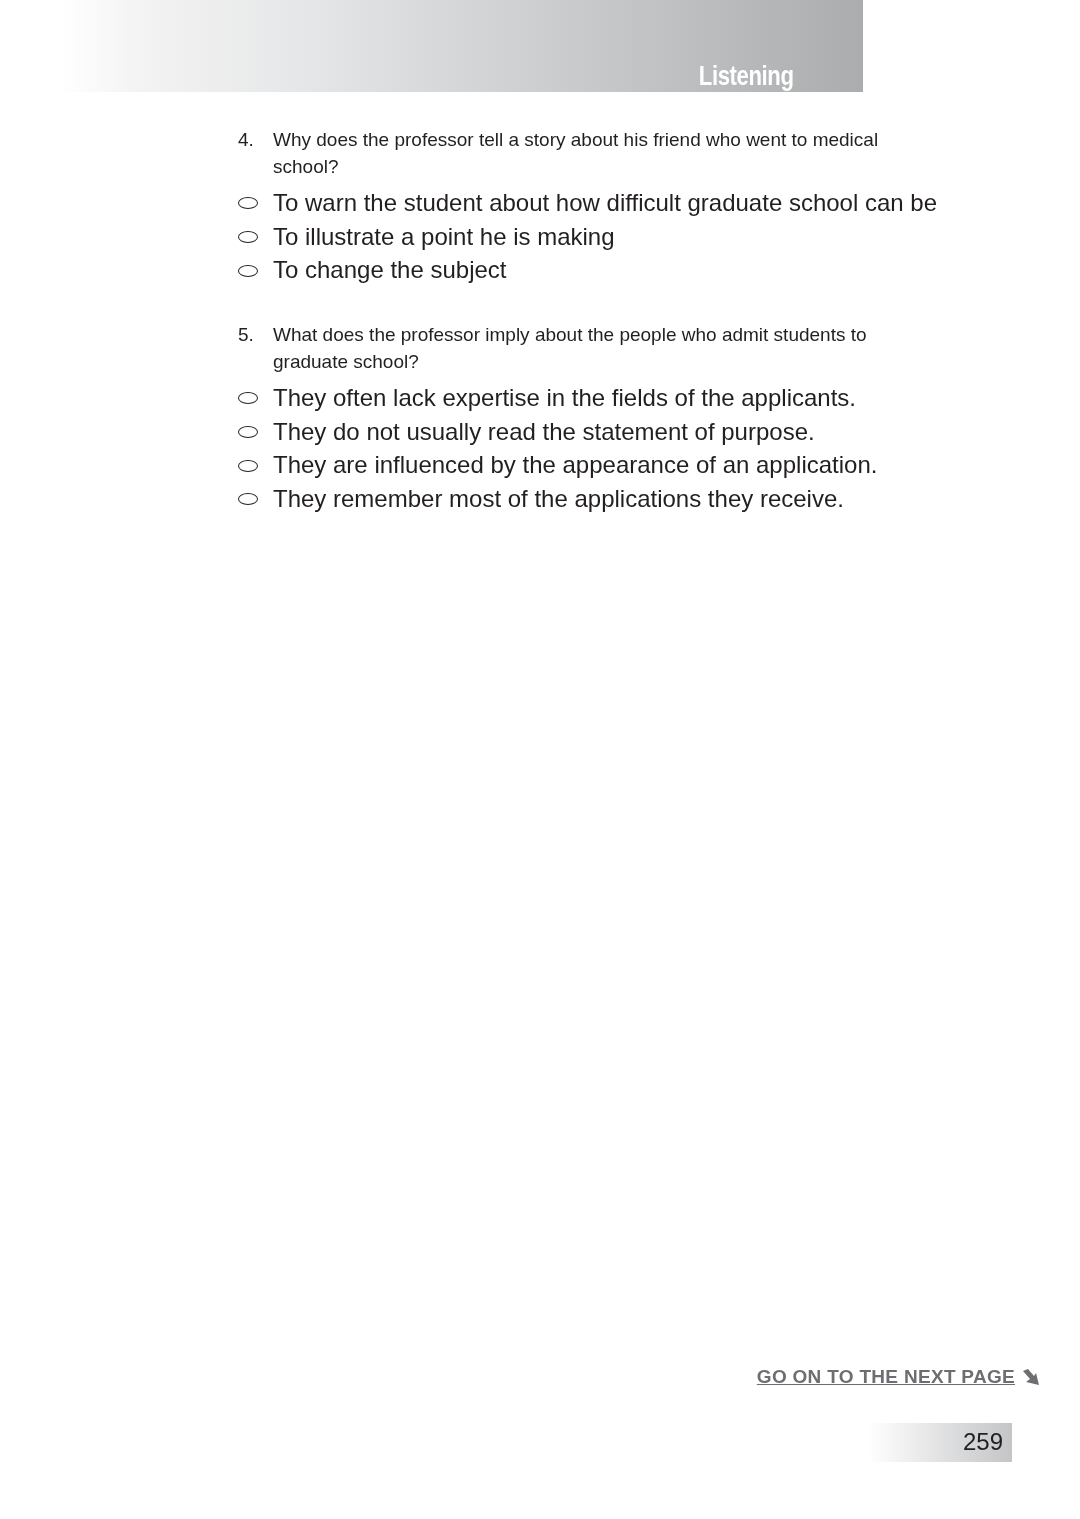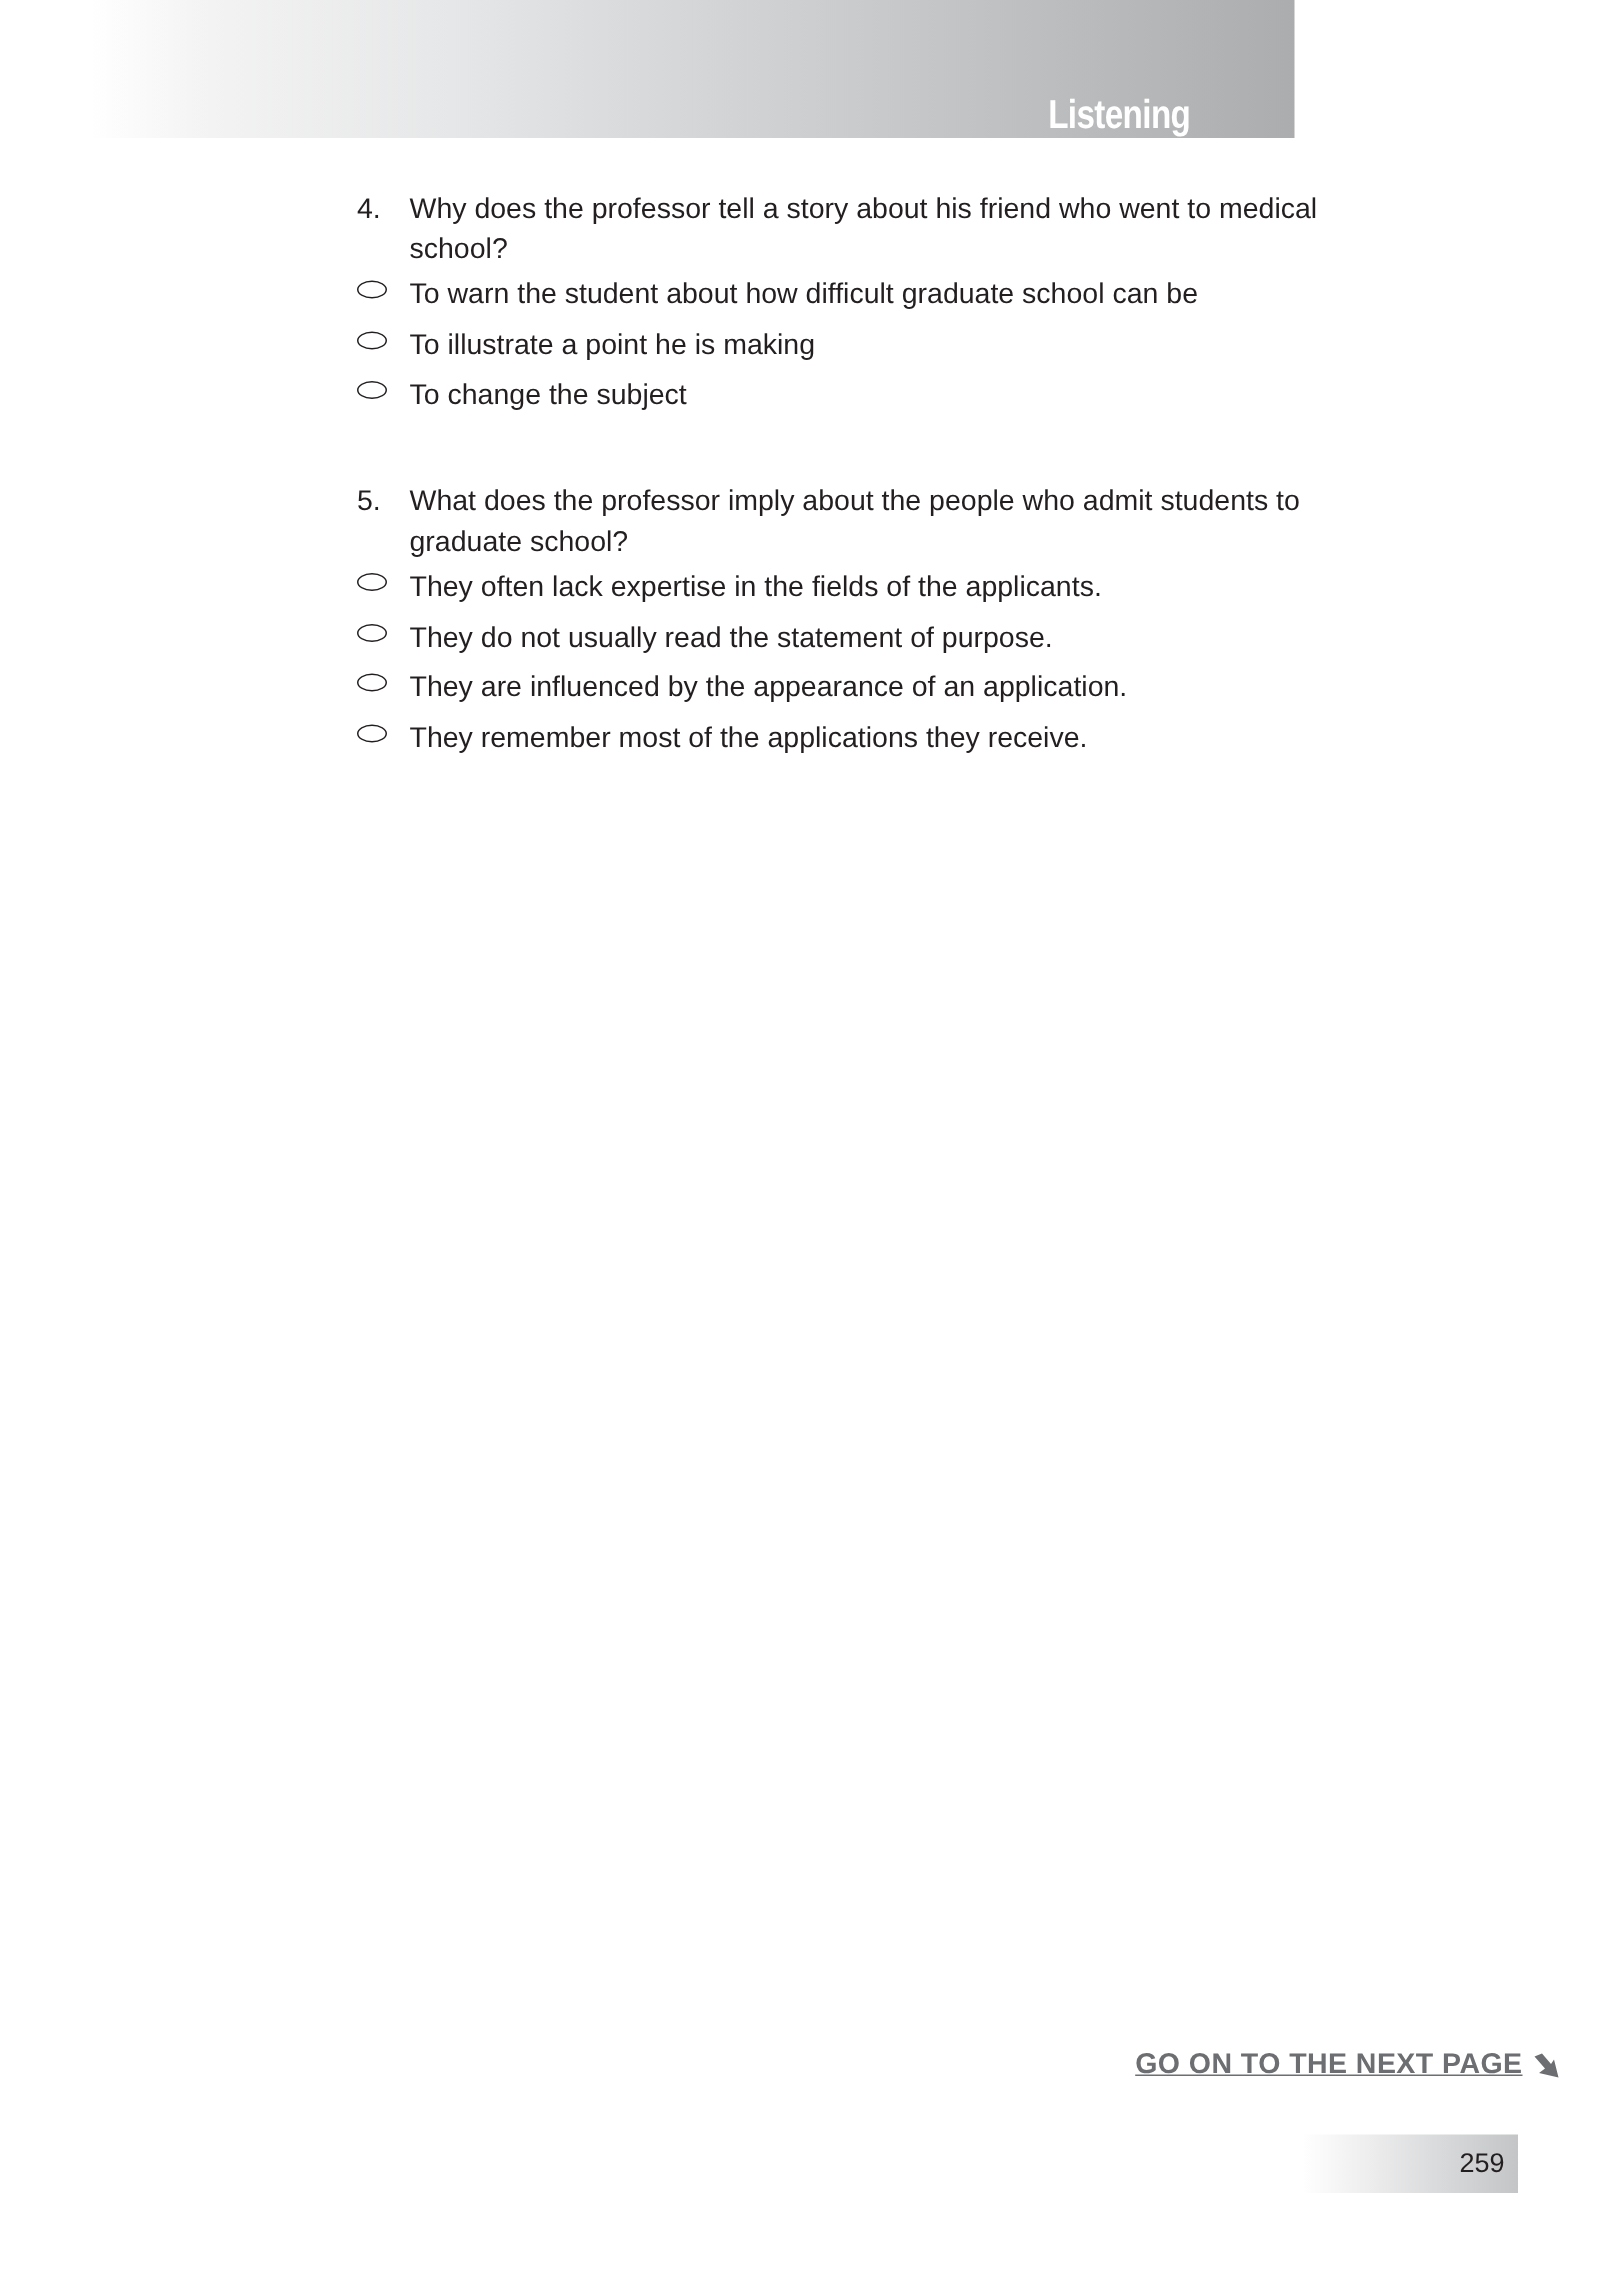--- a/index.html
+++ b/index.html
@@ -66,23 +66,23 @@
       flex: 0 0 35px;
     }
     .q-text {
       flex: 1;
     }
     .options {
       margin-top: 6px;
     }
     .option {
       display: flex;
-      align-items: flex-start;
+      align-items: center;
       height: 33.7px;
-      font-size: 19px;
+      font-size: 24px;
       color: #231f20;
       cursor: pointer;
     }
     .radio {
       width: 20px;
       height: 12px;
       border: 1.6px solid #231f20;
       border-radius: 50%;
       box-sizing: border-box;
       flex: 0 0 auto;
@@ -116,21 +116,21 @@
       left: 868px;
       top: 1423px;
       width: 144px;
       height: 39px;
       background: linear-gradient(to right, #ffffff 0%, #eeeeef 30%, #d8d9da 65%, #c4c5c6 100%);
     }
     .page-num {
       position: absolute;
       right: 9px;
       top: 5px;
-      font-size: 18px;
+      font-size: 24px;
       line-height: 28px;
       color: #231f20;
     }
   </style>
 </head>
 <body>
 
 <div class="header-band">
   <div class="section-title">Listening</div>
 </div>

